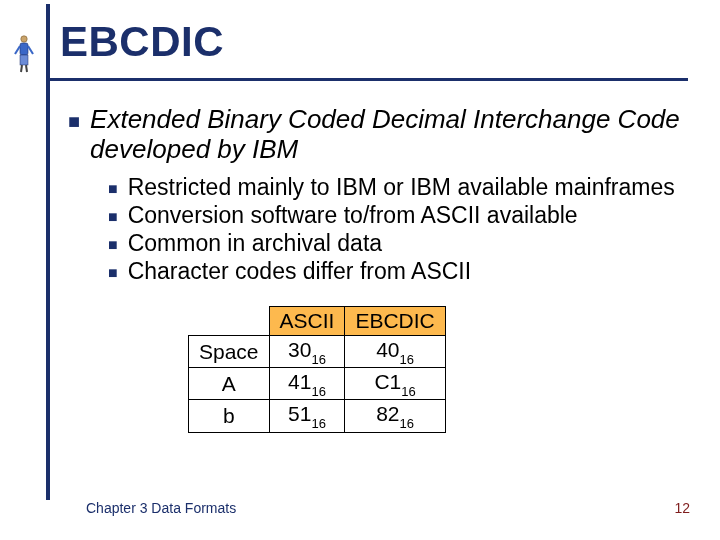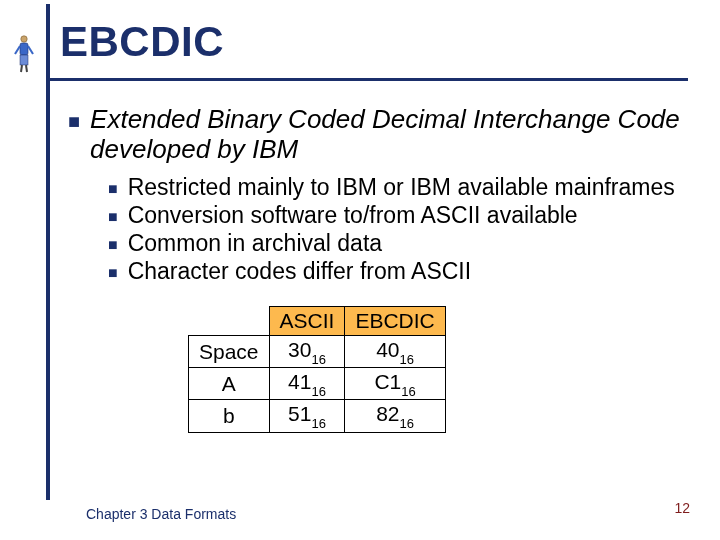--- a/index.html
+++ b/index.html
@@ -21,21 +21,21 @@
   .b2 { color: #1b2f6b; font-size: 16px; line-height: 27px; margin-right: 10px; margin-top: 1px; }
   .t2 { font-size: 23px; line-height: 27px; }
   .table-wrap { margin-top: 20px; margin-left: 120px; }
   table { border-collapse: collapse; }
   th, td { font-size: 21px; text-align: center; padding: 2px 10px; border: 1px solid #000; }
   th { font-weight: normal; }
   th.corner { border: none; }
   th.hdr { background: #fdb94e; }
   td.rowhdr { border: 1px solid #000000; }
   .sub { font-size: 0.62em; vertical-align: sub; position: relative; top: 0.12em; }
-  .footer-left { position: absolute; left: 86px; bottom: 18px; font-size: 14px; color: #1b2f6b; }
+  .footer-left { position: absolute; left: 86px; bottom: 24px; font-size: 14px; color: #1b2f6b; }
   .footer-right { position: absolute; right: 30px; bottom: 24px; font-size: 14px; color: #7f1d1d; }
 </style>
 </head>
 <body>
 <div class="slide">
 
 <div class="deco-icon">
 <svg viewBox="0 0 24 40">
   <circle cx="12" cy="5" r="3.2" fill="#c9a36a" stroke="#7b5a2e" stroke-width="0.6"></circle>
   <rect x="8" y="9" width="8" height="12" rx="2" fill="#3a67c7" stroke="#1b2f6b" stroke-width="0.6"></rect>

